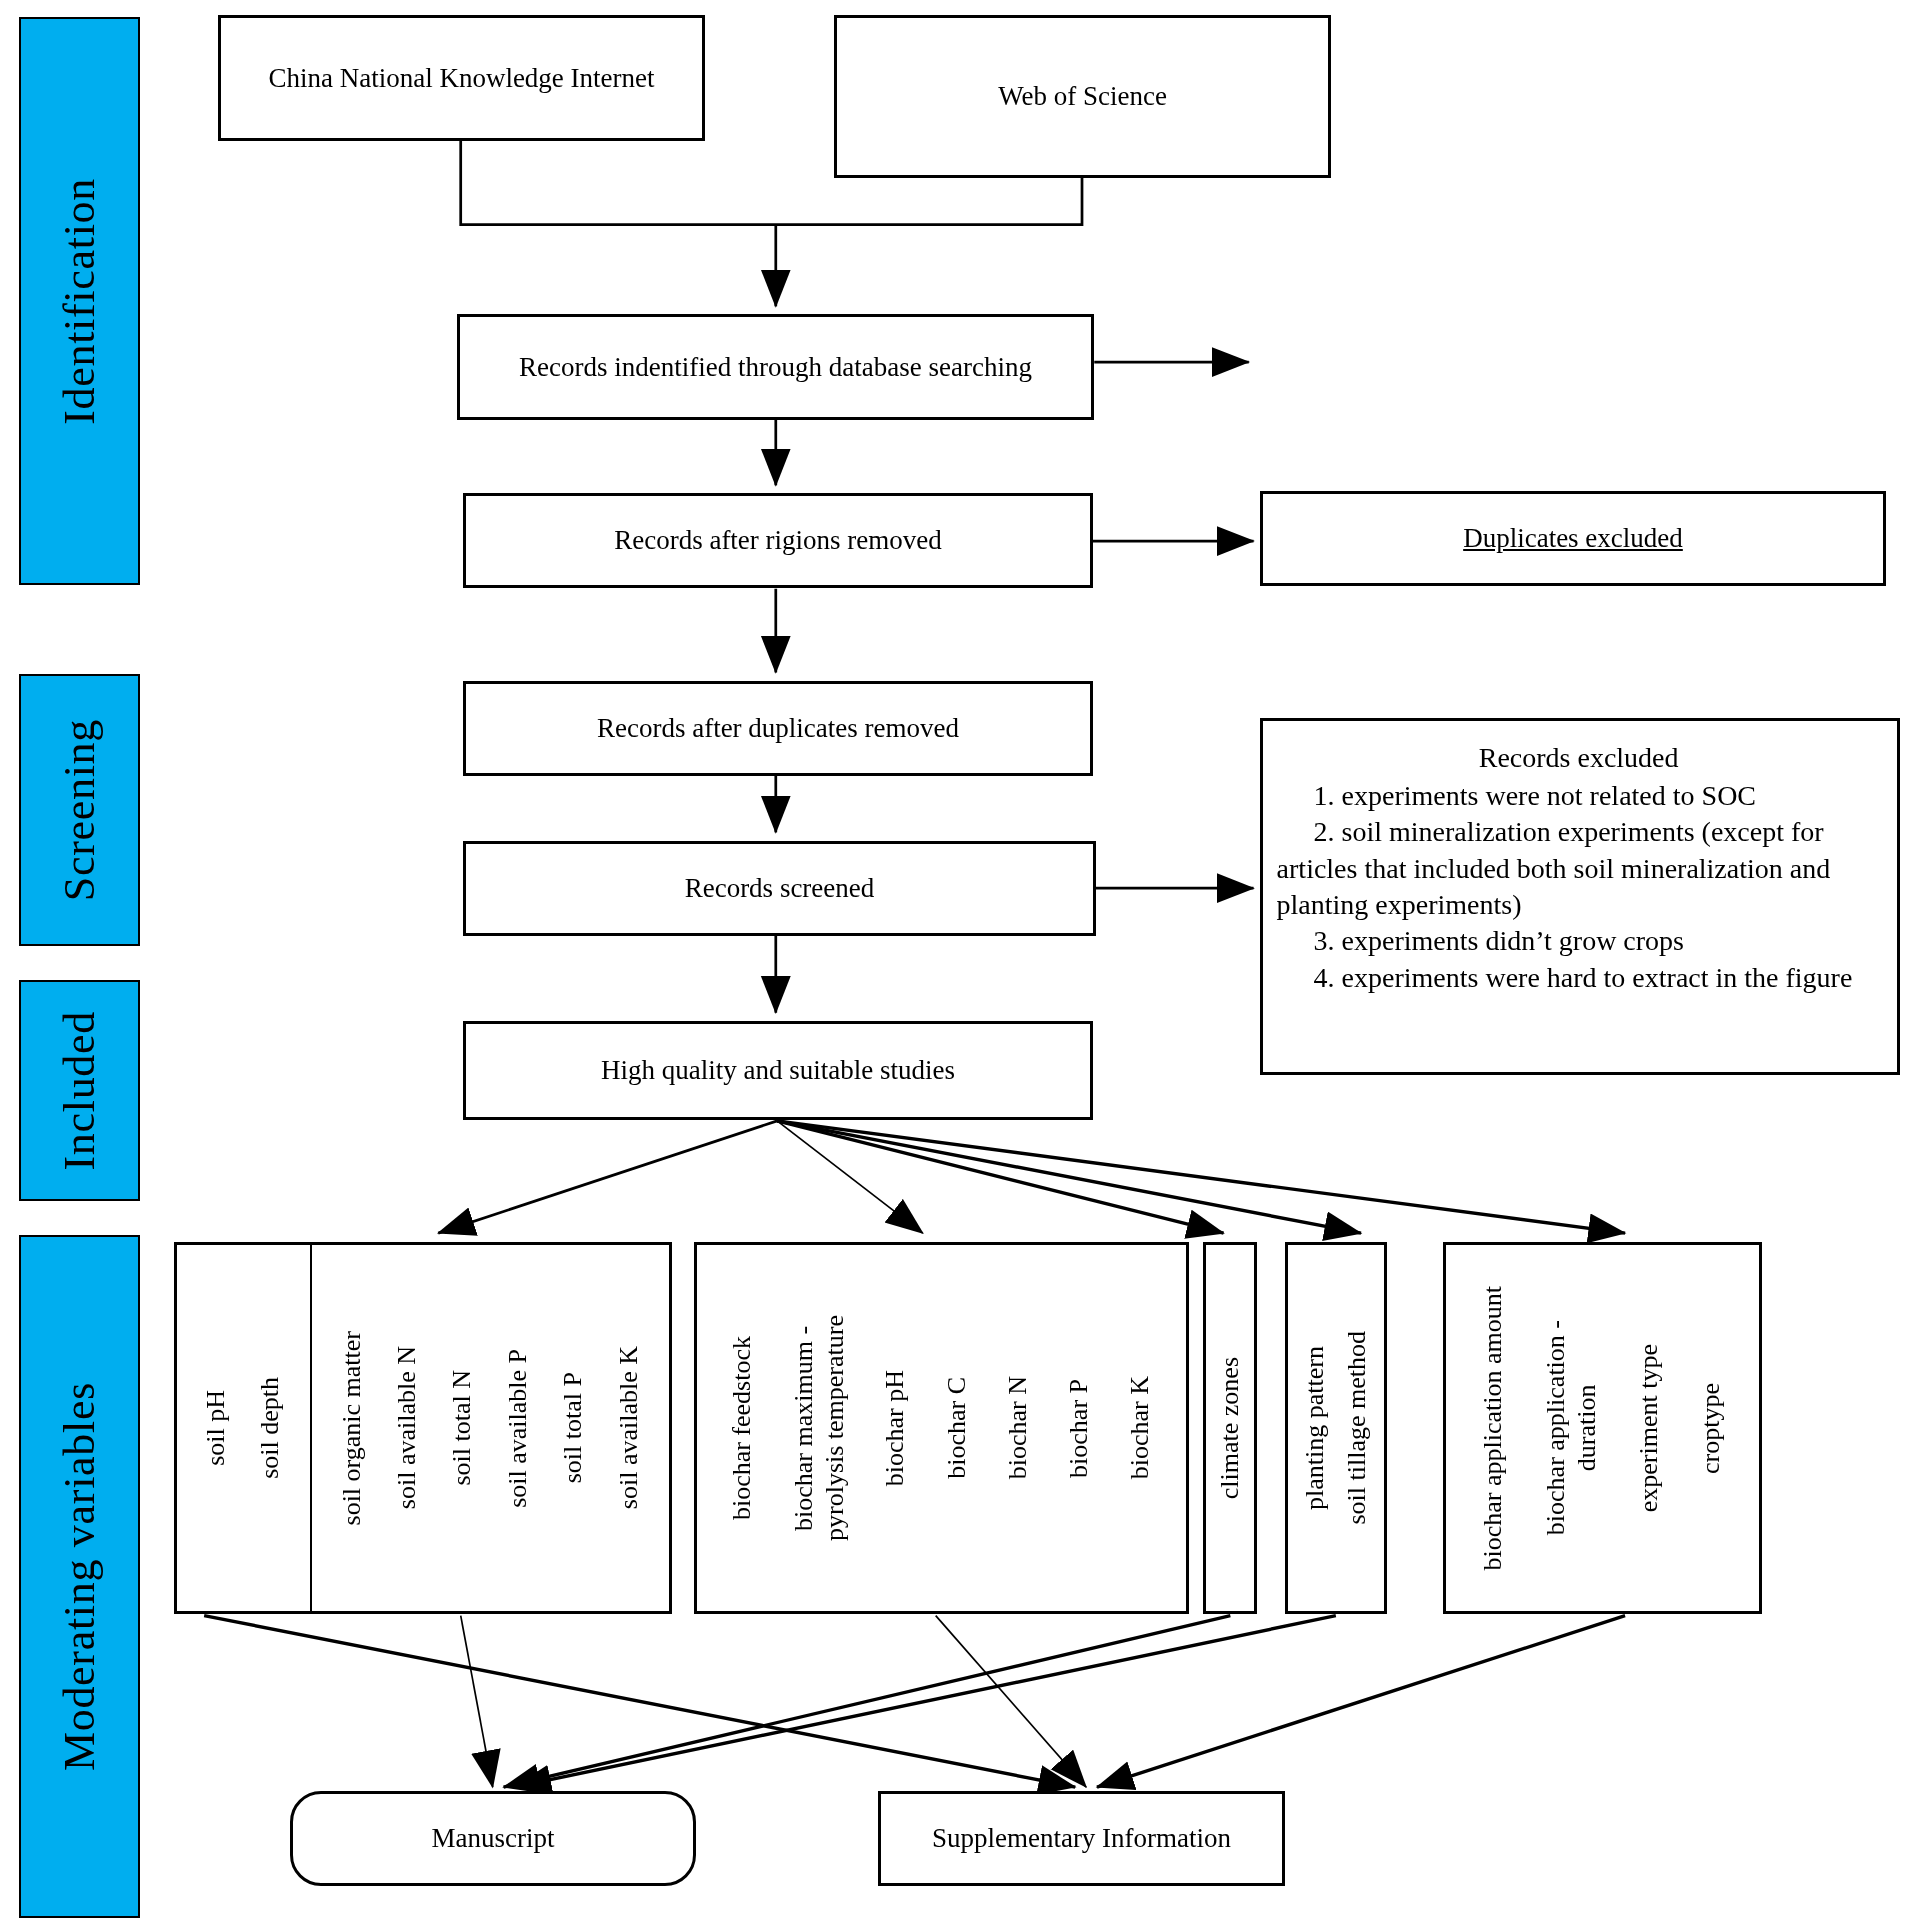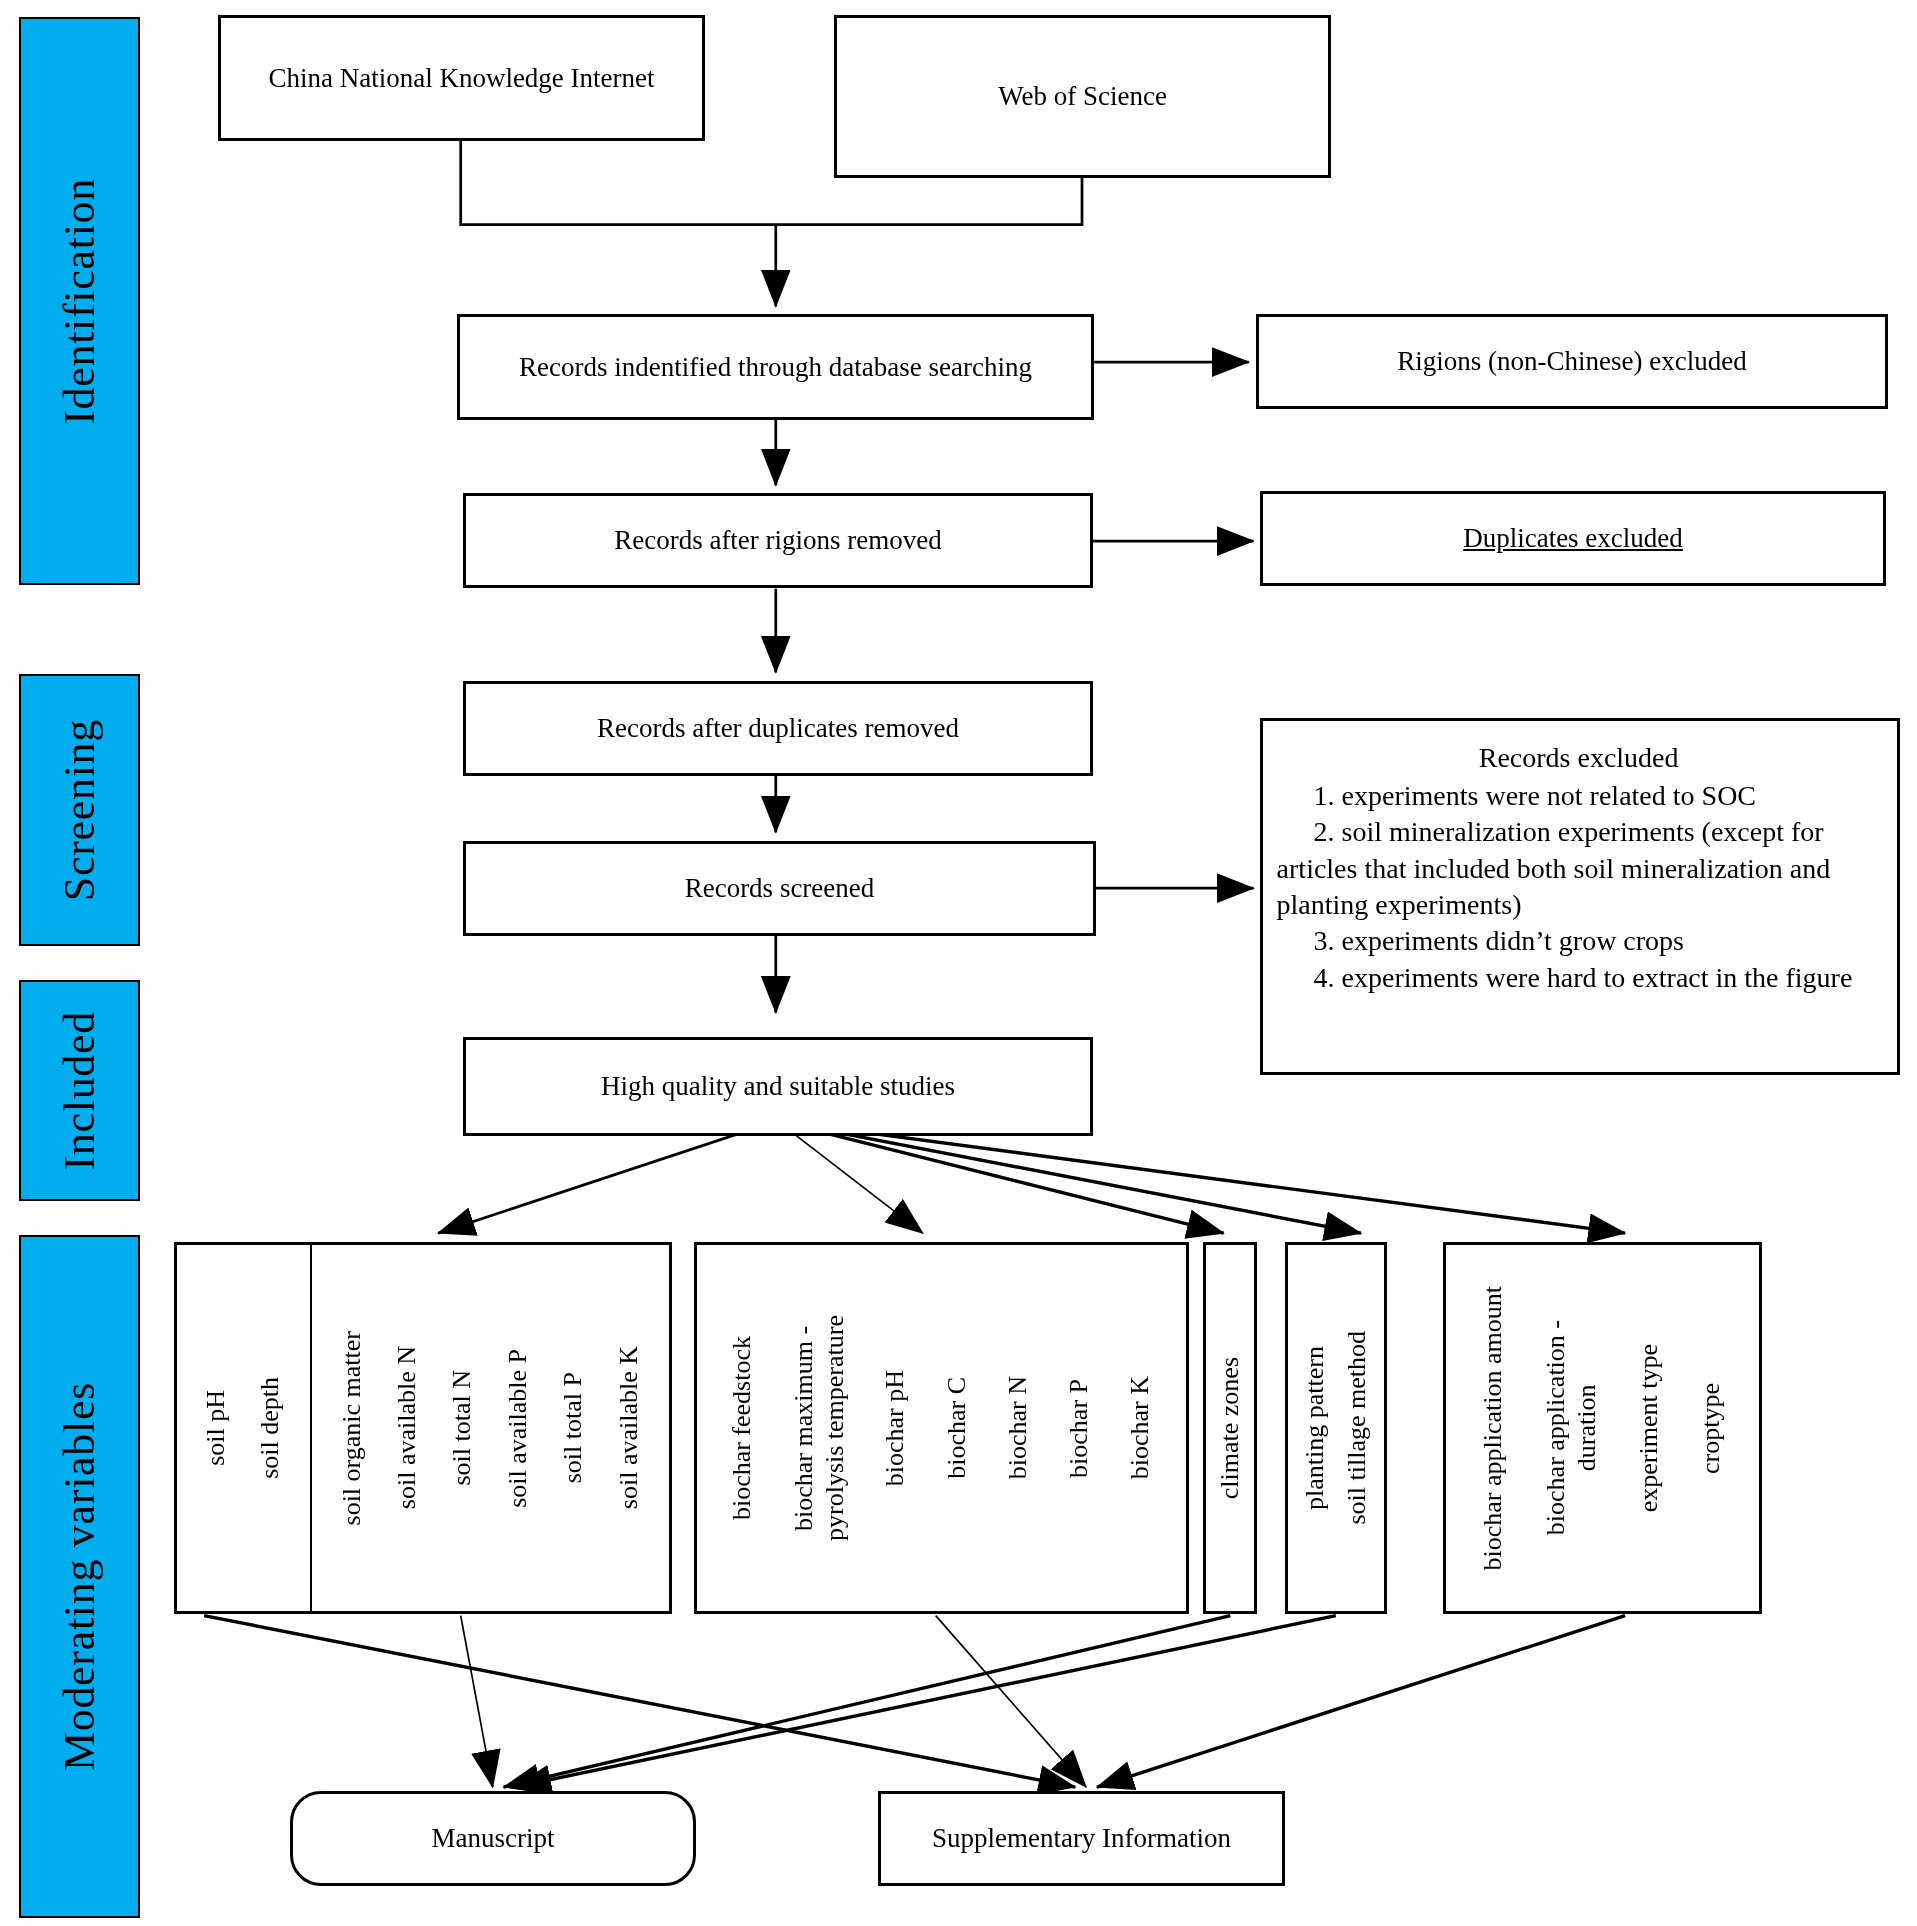--- a/index.html
+++ b/index.html
@@ -104,23 +104,20 @@
   <div class="box" style="left:218px;top:15px;width:487px;height:126px;">
     <span>China National Knowledge Internet</span>
   </div>
   <div class="box" style="left:834px;top:15px;width:497px;height:163px;">
     <span>Web of Science</span>
   </div>
 
   <div class="box" style="left:457px;top:314px;width:637px;height:106px;">
     <span>Records indentified through database searching</span>
   </div>
-  <div class="box" style="left:1256px;top:314px;width:632px;height:95px;">
-    <span>Rigions (non-Chinese) excluded</span>
-  </div>
 
   <div class="box" style="left:463px;top:493px;width:630px;height:95px;">
     <span>Records after rigions removed</span>
   </div>
   <div class="box" style="left:1260px;top:491px;width:626px;height:95px;text-decoration:underline;">
     <span>Duplicates excluded</span>
   </div>
 
   <div class="box" style="left:463px;top:681px;width:630px;height:95px;">
     <span>Records after duplicates removed</span>
@@ -130,21 +127,21 @@
   </div>
 
   <div class="exclbox" style="left:1260px;top:718px;width:640px;height:357px;">
     <div class="excl-title">Records excluded</div>
     <p>1. experiments were not related to SOC</p>
     <p>2. soil mineralization experiments (except for articles that included both soil mineralization and planting experiments)</p>
     <p>3. experiments didn’t grow crops</p>
     <p>4. experiments were hard to extract in the figure</p>
   </div>
 
-  <div class="box" style="left:463px;top:1021px;width:630px;height:99px;margin-top:16px;">
+  <div class="box" style="left:463px;top:1021px;width:630px;height:99px;">
     <span>High quality and suitable studies</span>
   </div>
 
   <div class="vgroup" style="left:174px;top:1242px;width:498px;height:372px;">
     <div class="vcell divided">
       <span class="vitem">soil pH</span>
       <span class="vitem">soil depth</span>
     </div>
     <div class="vcell">
       <span class="vitem">soil organic matter</span>

